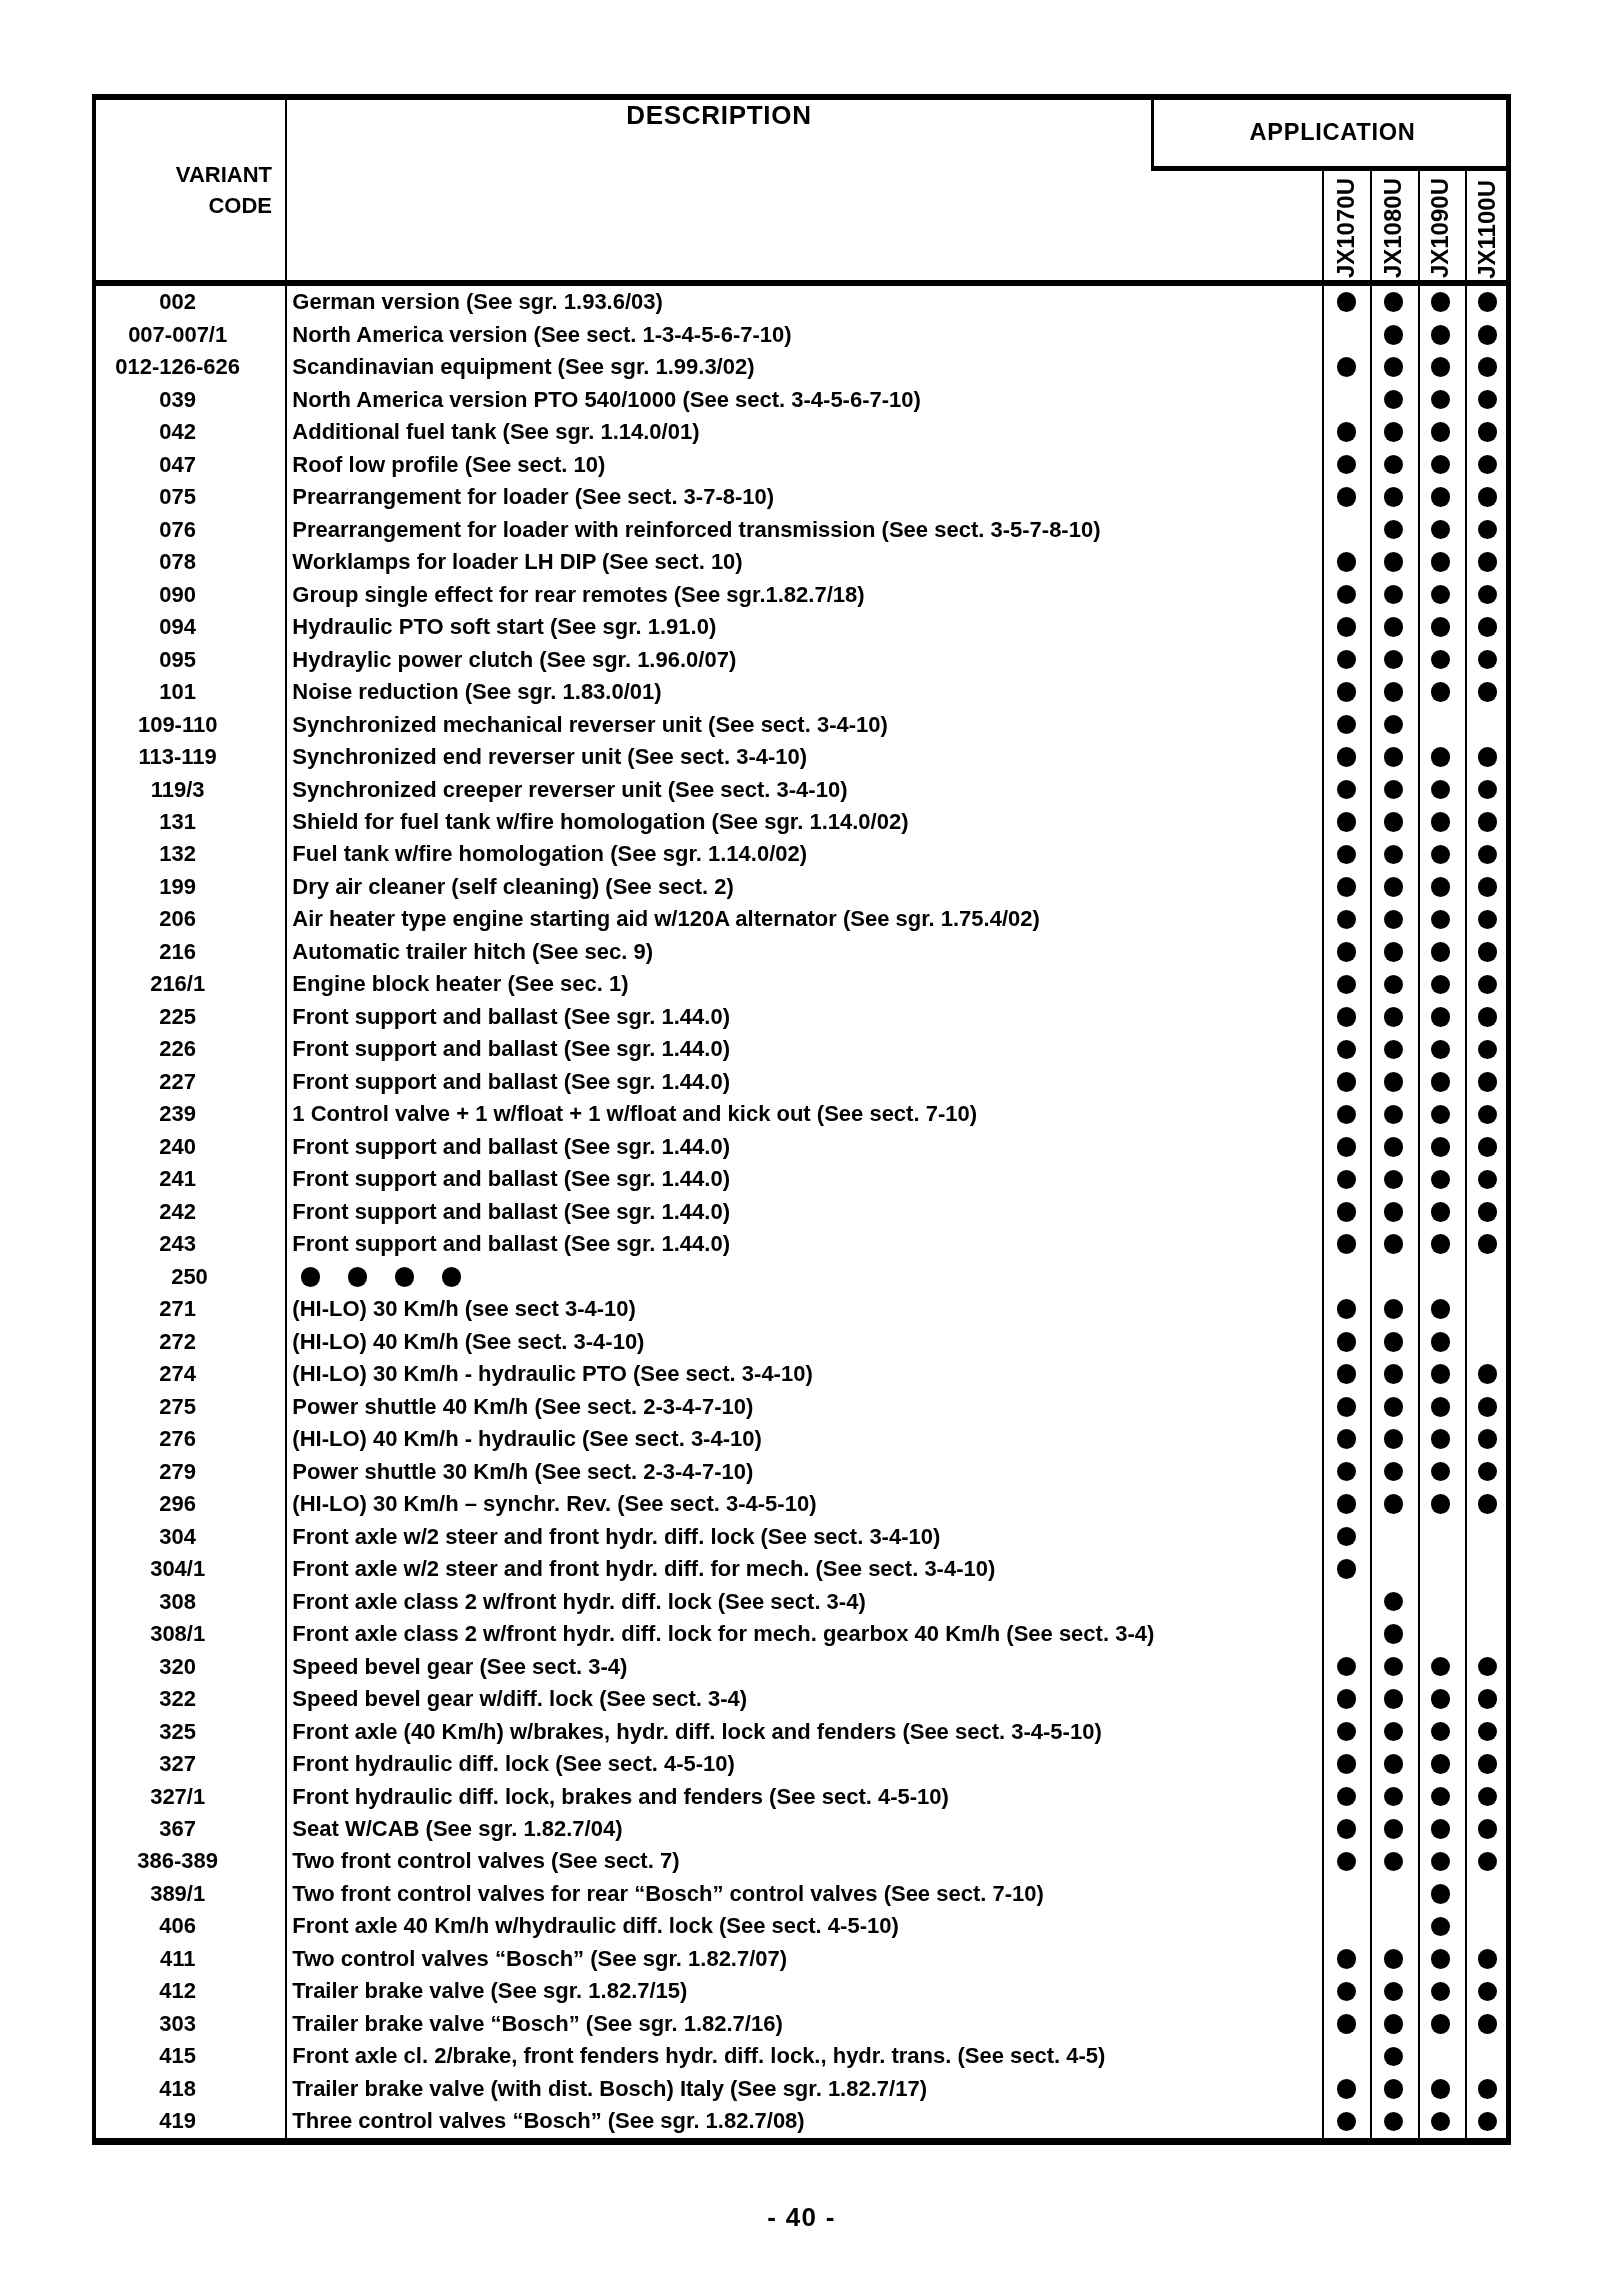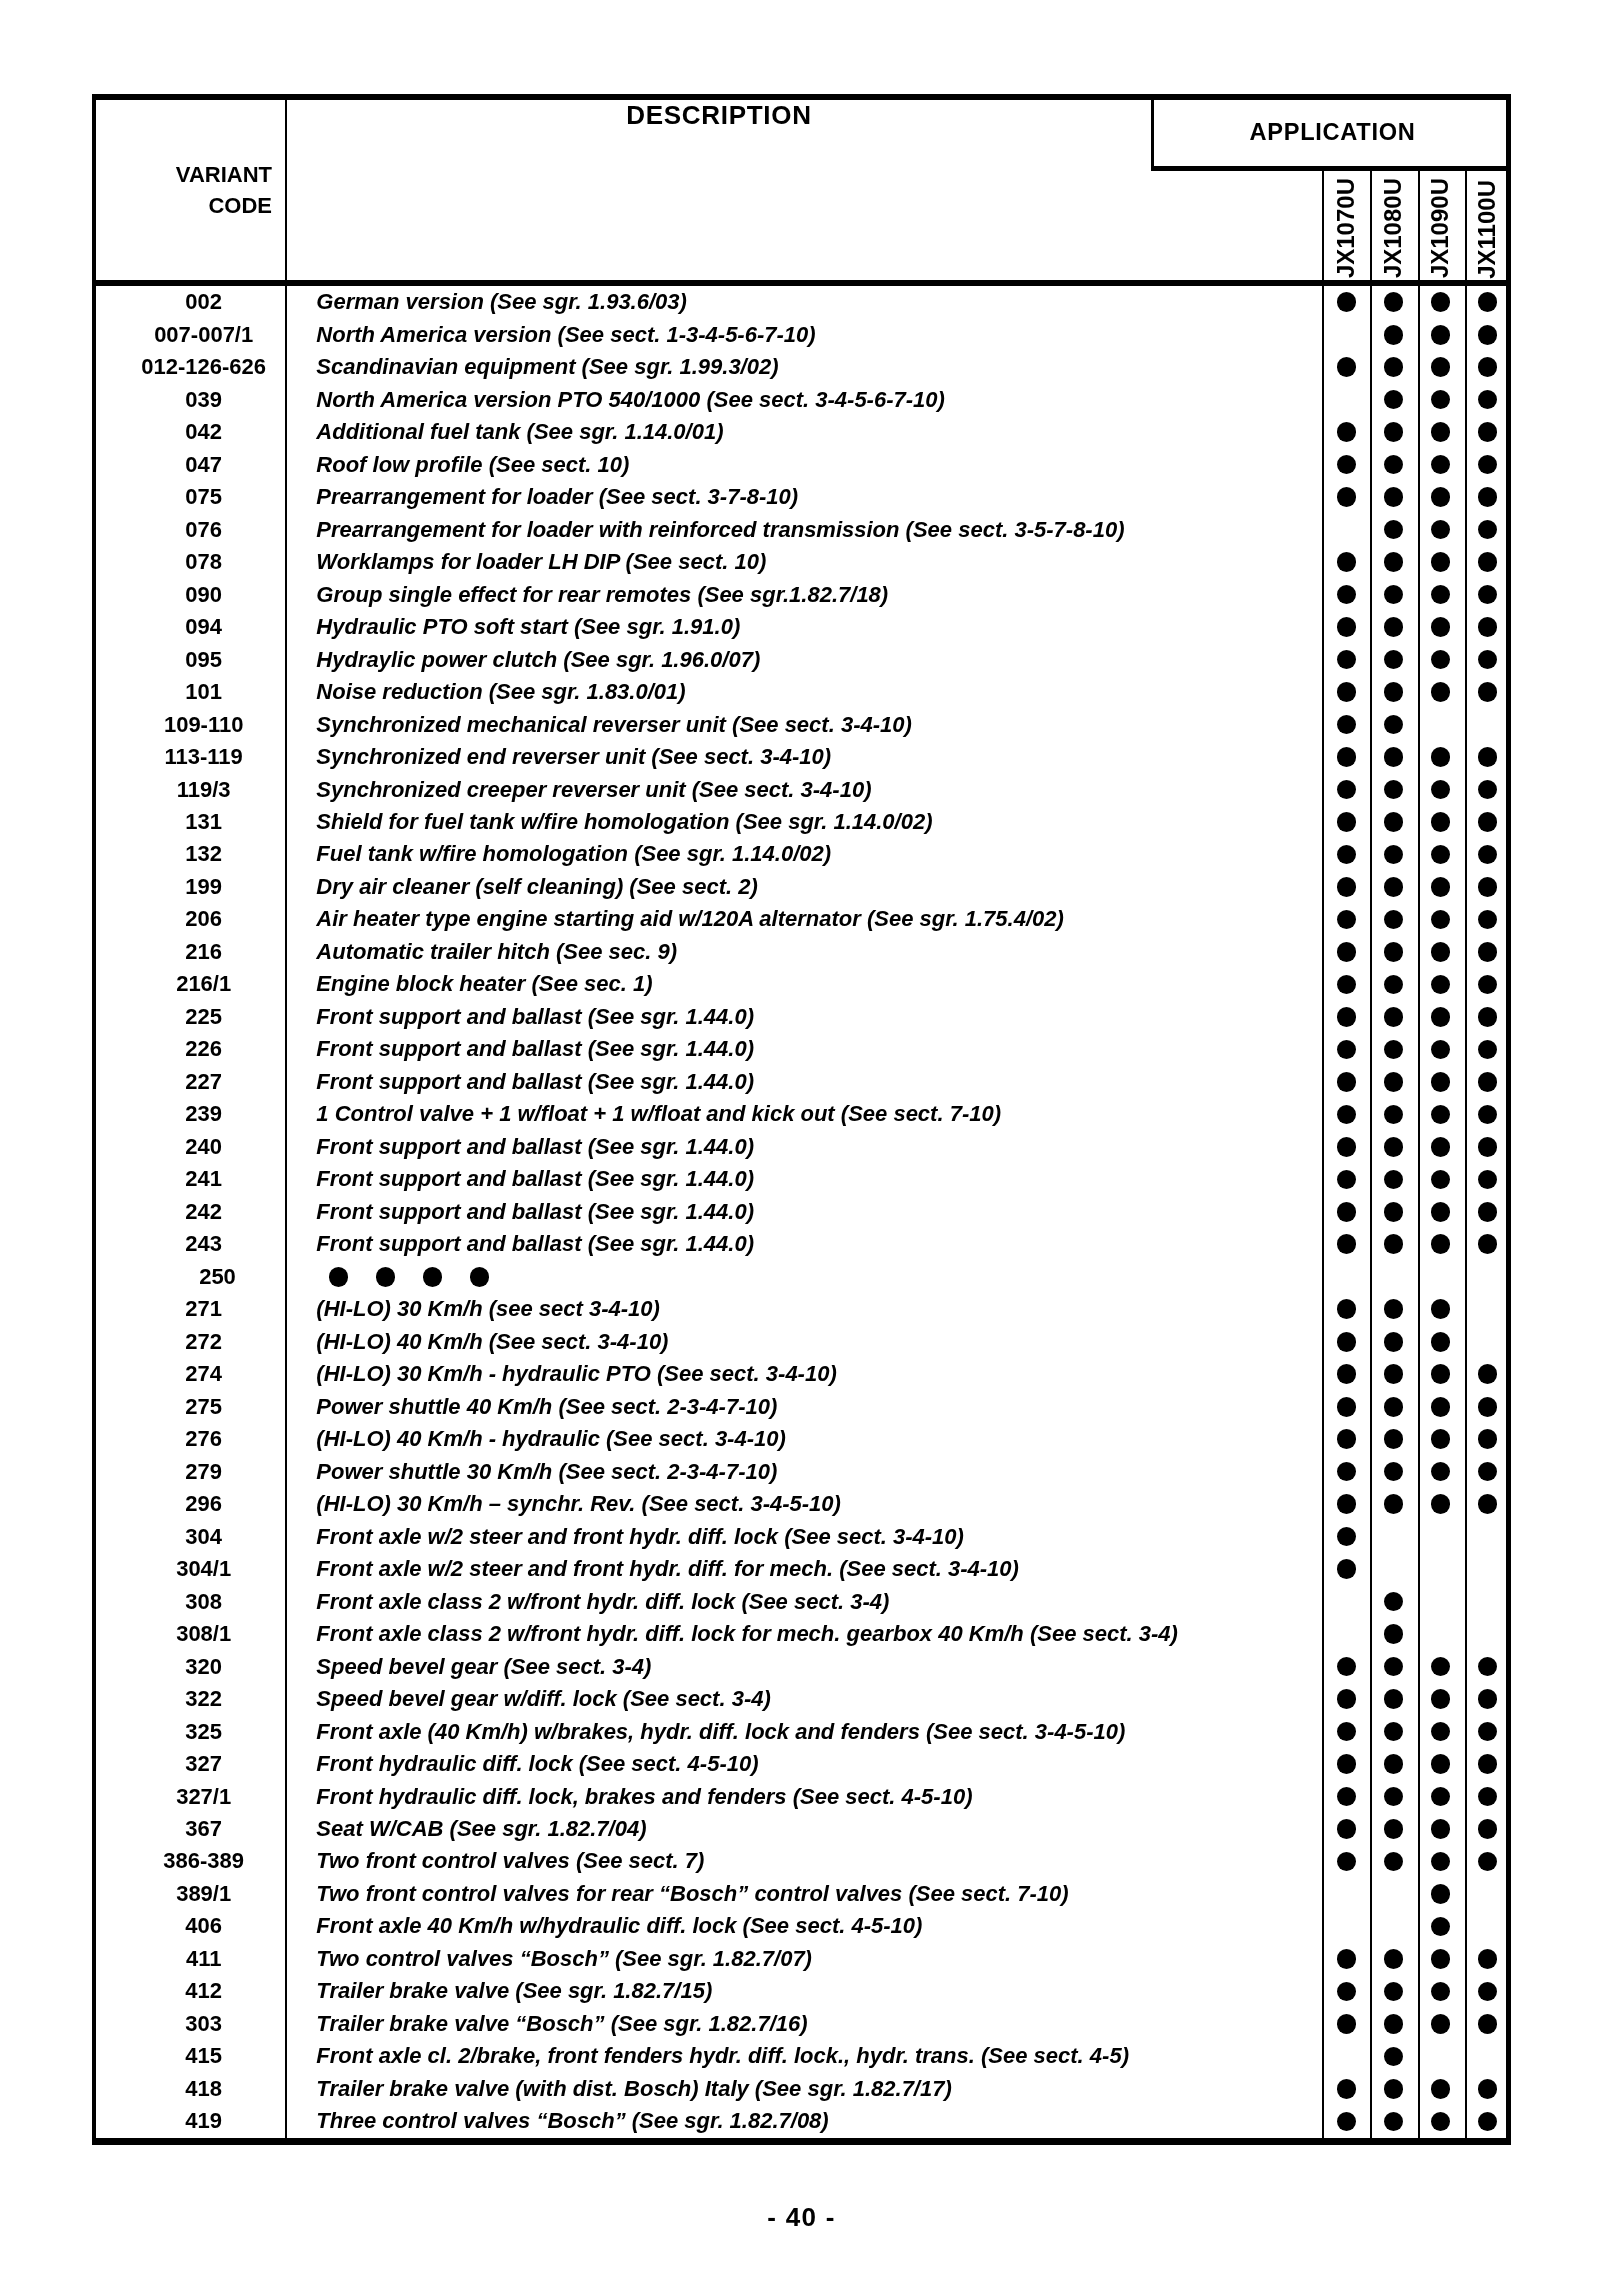--- a/index.html
+++ b/index.html
@@ -36,22 +36,22 @@
 
   .models{position:absolute;left:1230px;top:77px;width:188px;height:110px;display:flex;}
   .model-cell{width:47px;position:relative;height:100%;}
   .model-label{position:absolute;bottom:2.6px;left:50%;
     transform:translateX(-50%) rotate(180deg);writing-mode:vertical-rl;
     font-size:24px;white-space:nowrap;letter-spacing:0px;}
 
   .rows{position:absolute;left:0;top:192px;width:1419px;height:1852px;
     display:flex;flex-direction:column;}
   .row{flex:1;display:flex;align-items:center;min-height:0;}
-  .cell-code{width:195px;text-align:center;font-size:22px;white-space:nowrap;padding-left:28px;}
-  .cell-desc{width:1202px;box-sizing:border-box;padding-left:29px;font-size:22px;white-space:nowrap;overflow:hidden;font-style:italic;}
+  .cell-code{width:195px;text-align:center;font-size:22px;white-space:nowrap;}
+  .cell-desc{width:1202px;box-sizing:border-box;padding-left:29px;font-size:22px;white-space:nowrap;overflow:hidden;}
   .cell-dots{width:188px;display:flex;height:100%;}
   .dot-cell{width:47px;display:flex;align-items:center;justify-content:center;}
   .dot{width:19.6px;height:19.6px;border-radius:50%;background:#000;}
 
   .pageno{position:absolute;left:92px;top:2190px;width:1419px;
     text-align:center;font-size:26px;letter-spacing:1.3px;margin-top:12px;}
 </style>
 </head>
 <body>
 

